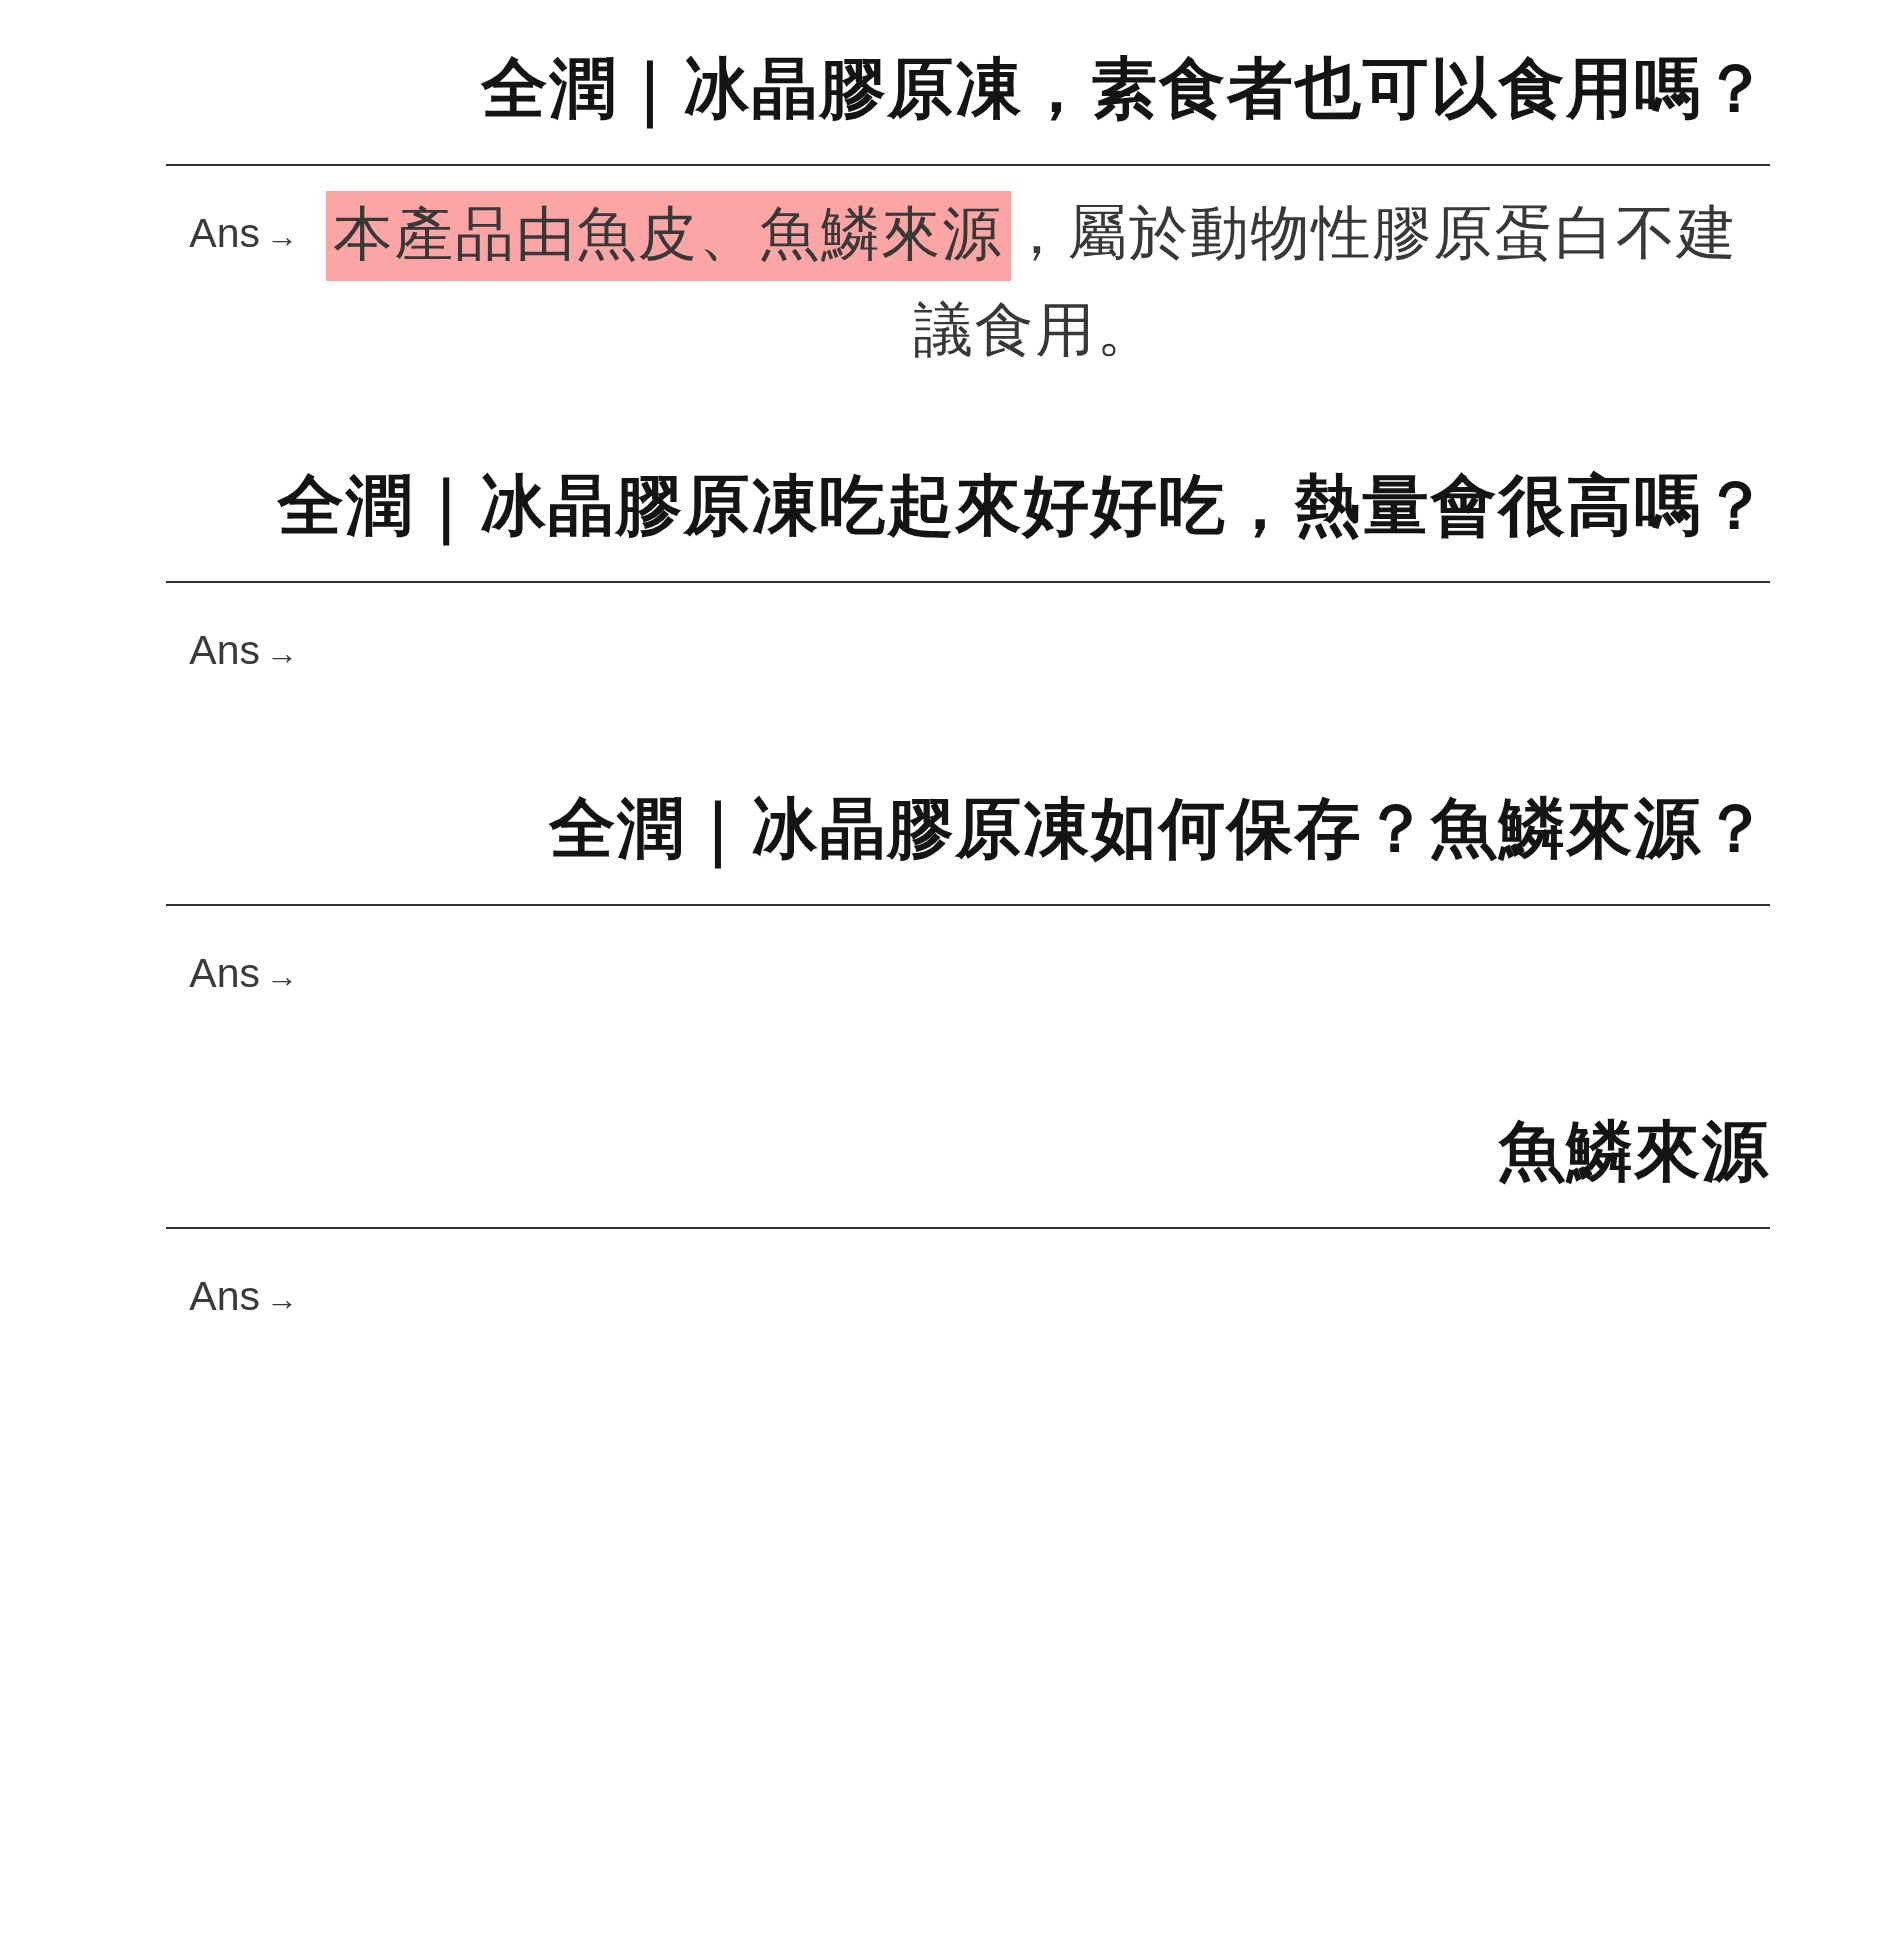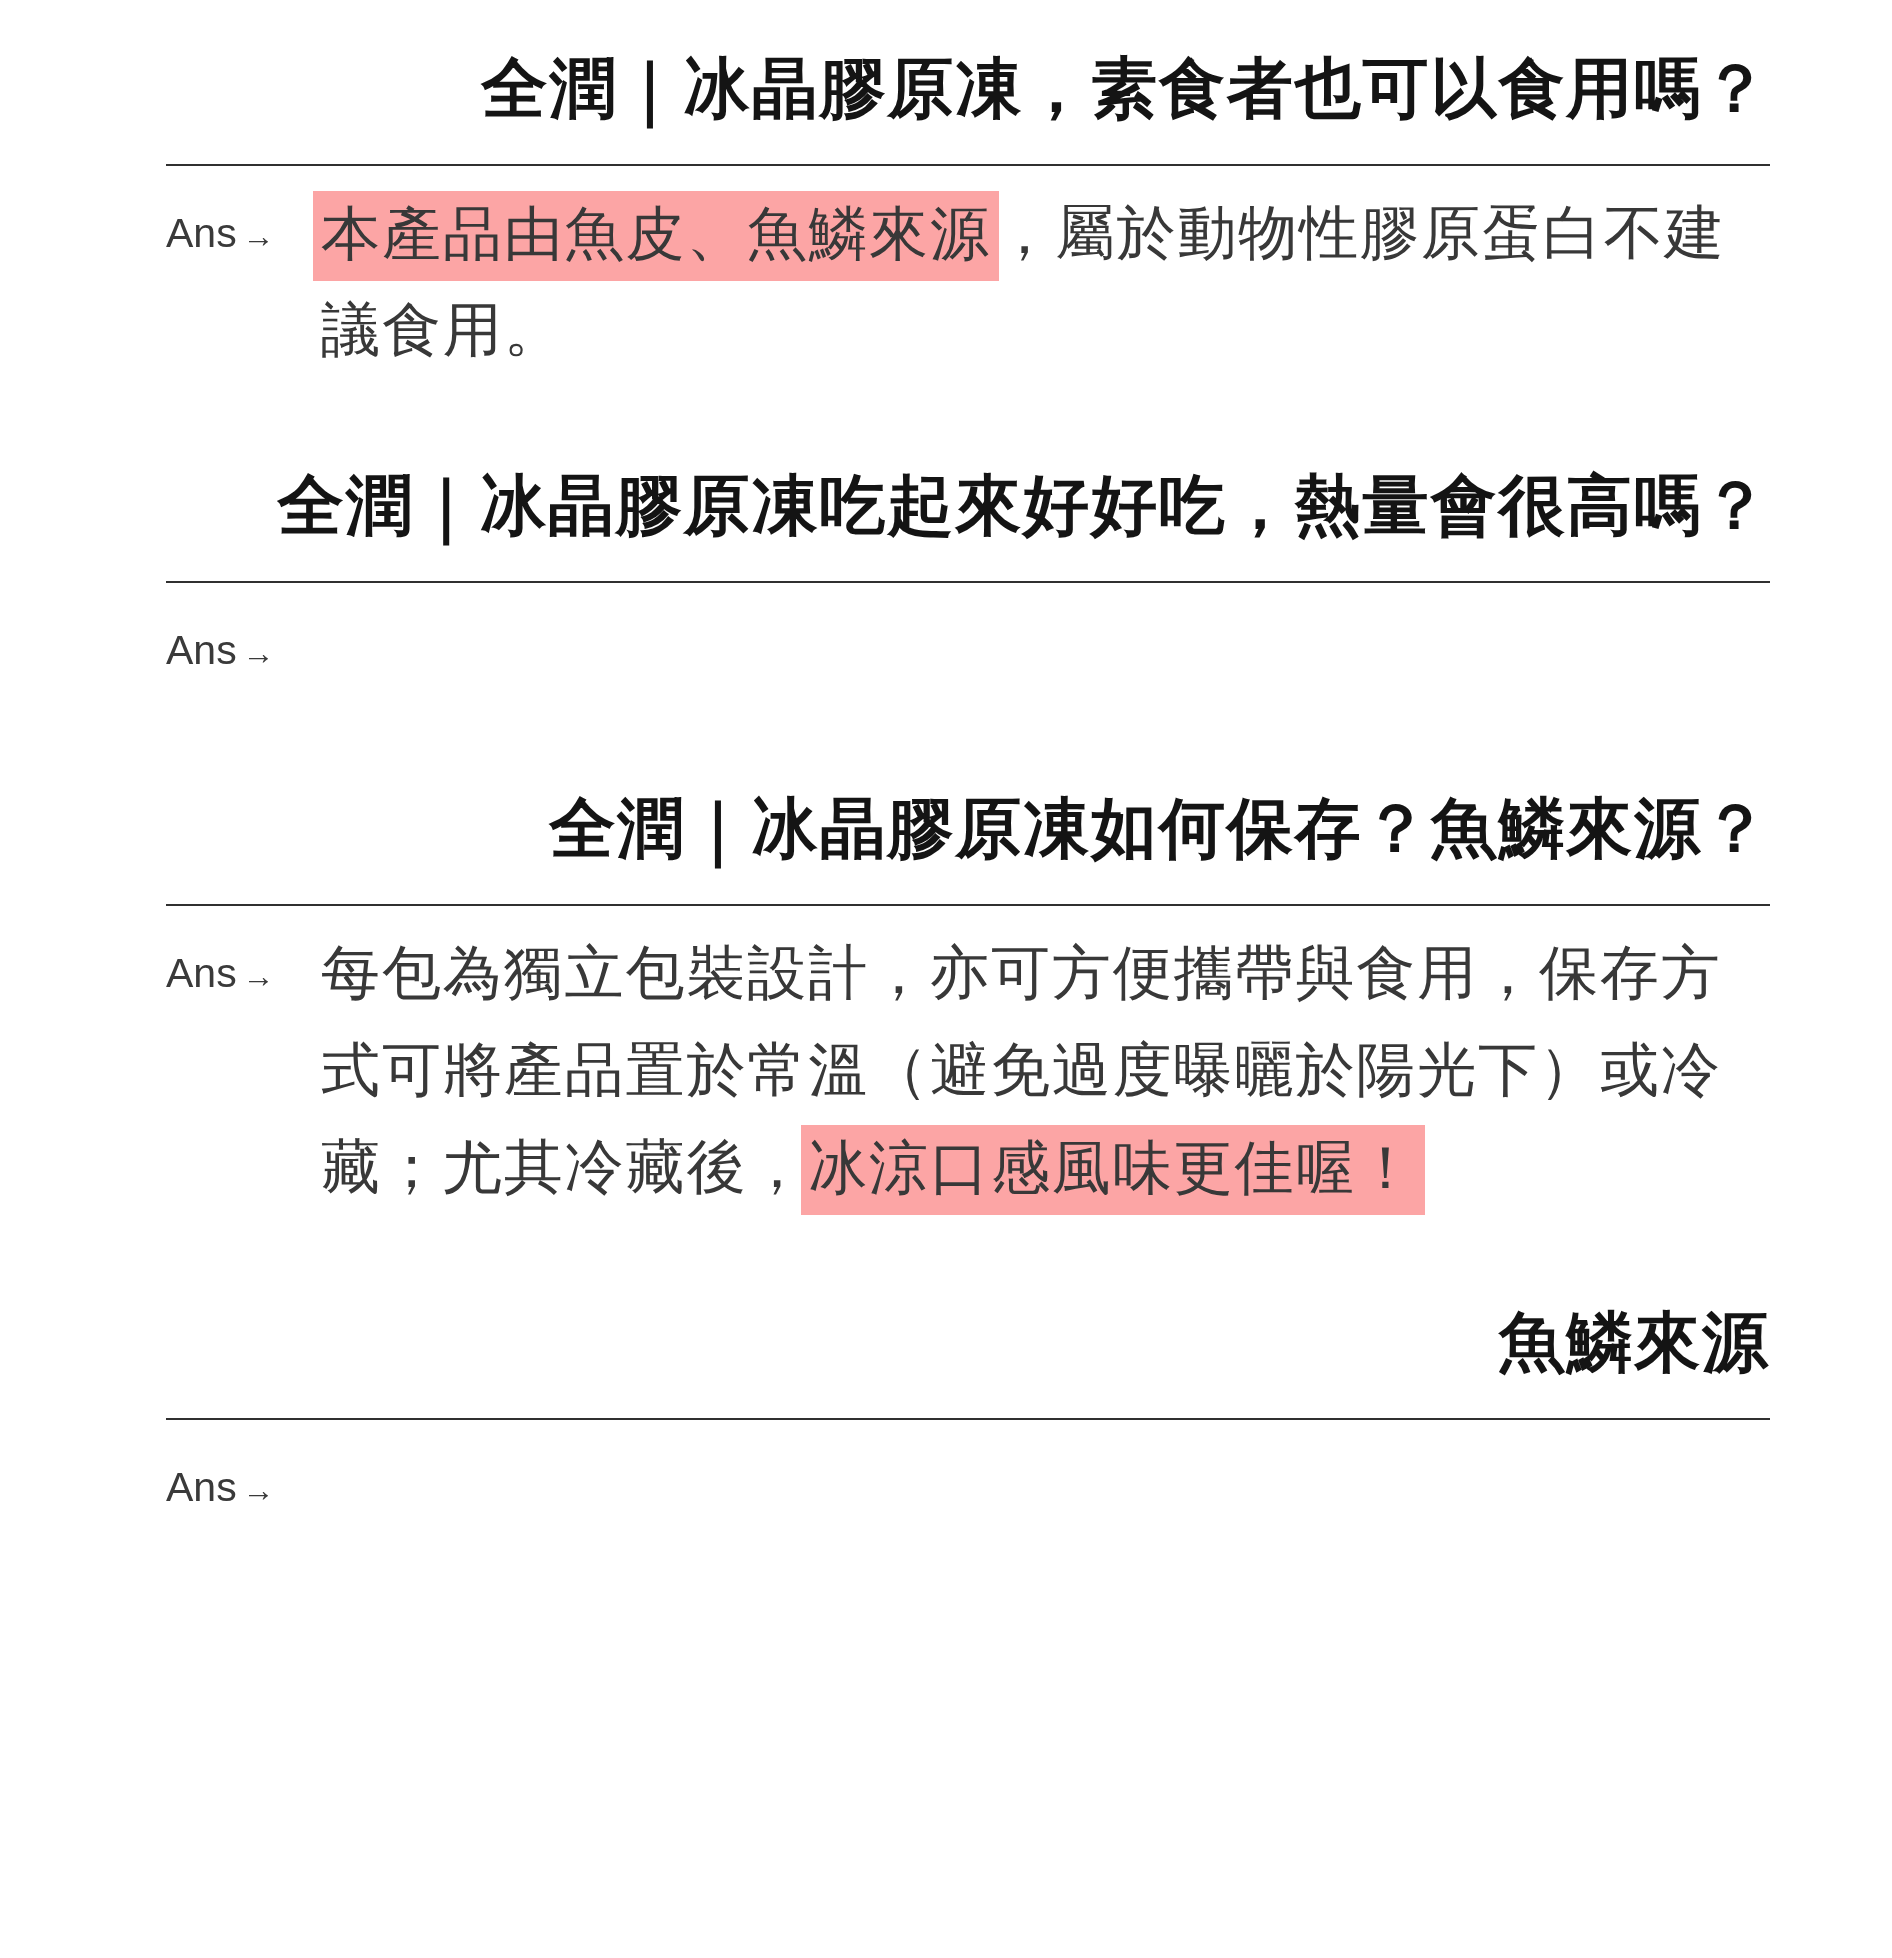--- a/index.html
+++ b/index.html
@@ -30,20 +30,21 @@
   .rule {
     border: none;
     border-top: 2.8px solid #303030;
     margin: 32px 0 0 0;
     width: 100%;
   }
   .answer-row {
     display: flex;
     align-items: flex-start;
     margin-top: 19px;
+    text-align: center;
   }
   .ans-label {
     flex: 0 0 155px;
     font-size: 41px;
     line-height: 97px;
     color: #3a3a3a;
     white-space: nowrap;
   }
   .ans-label .arrow {
     font-size: 32px;
@@ -87,21 +88,20 @@
     <div class="answer-row">
       <div class="ans-label"><span>Ans</span><span class="arrow">→</span></div>
     </div>
   </section>
 
   <section class="faq-section">
     <h2 class="question">全潤｜冰晶膠原凍如何保存？魚鱗來源？</h2>
     <hr class="rule">
     <div class="answer-row">
       <div class="ans-label"><span>Ans</span><span class="arrow">→</span></div>
-      <p class="answer-text"><span>每包為獨立包裝設計，亦可方便攜帶與食用，保存方式可將產品置於常溫（避免過度曝曬於陽光下）或冷藏；尤其冷藏後，</span><mark>冰涼口感風味更佳喔！</mark></p>
     </div>
   </section>
 
   <section class="faq-section">
     <h2 class="question">魚鱗來源</h2>
     <hr class="rule">
     <div class="answer-row">
       <div class="ans-label"><span>Ans</span><span class="arrow">→</span></div>
     </div>
   </section>

